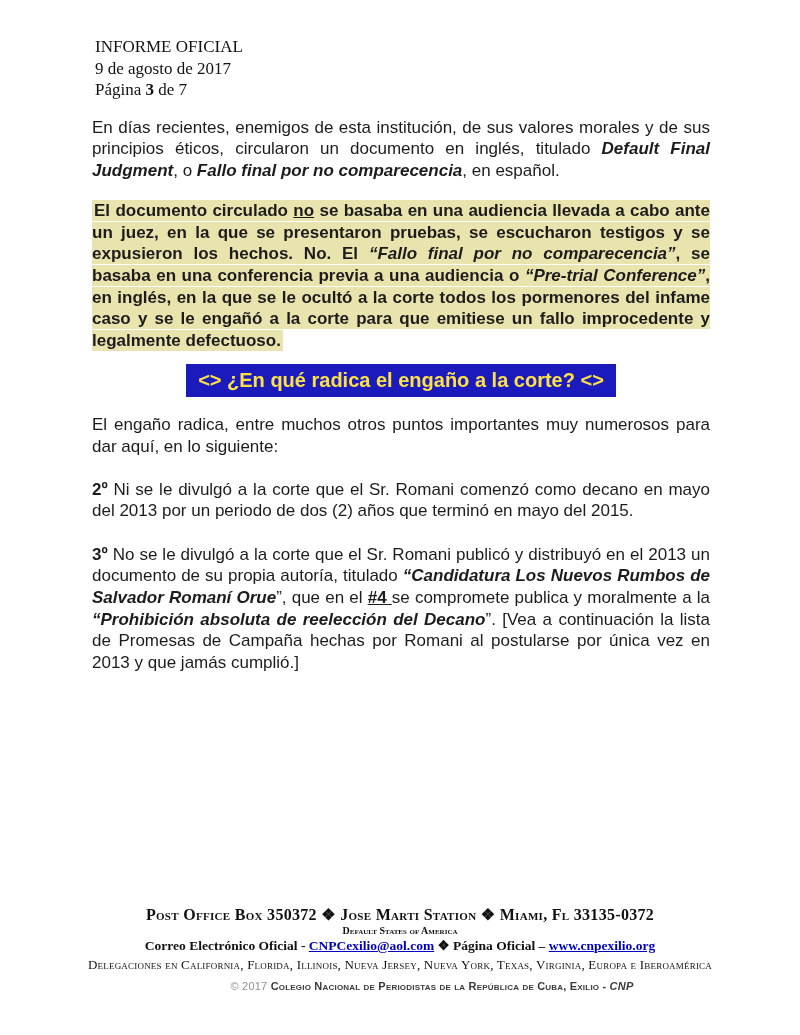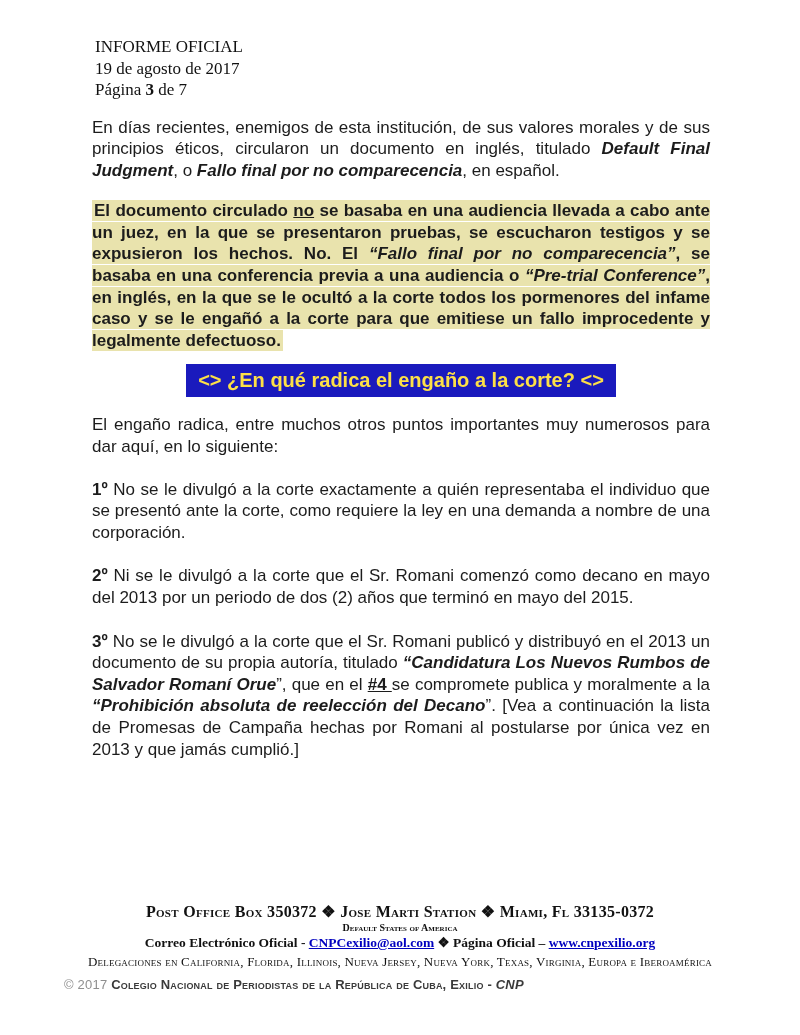--- a/index.html
+++ b/index.html
@@ -62,48 +62,47 @@
     text-align:center;
     font-family:"Liberation Serif", serif;
     color:#111;
   }
   .f1{font-size:16px;font-weight:700;font-variant:small-caps;letter-spacing:.3px;}
   .f2{font-size:10px;font-weight:700;font-variant:small-caps;margin-top:1px;}
   .f3{font-size:13.5px;font-weight:700;margin-top:1px;}
   .f4{font-size:13px;font-variant:small-caps;margin-top:3px;letter-spacing:.2px;}
   .f5{
     font-family:"Liberation Sans", sans-serif;
-    font-size:13px;font-weight:700;font-variant:small-caps;
-    text-align:left;padding-left:64px;margin-top:7px;
+    font-size:11px;font-weight:700;font-variant:small-caps;
+    text-align:center;padding-left:64px;margin-top:7px;
     color:#3a3a3a;letter-spacing:.2px;
   }
 </style>
 </head>
 <body>
 
 <div class="page">
 
   <header class="doc-header">
     <div>INFORME OFICIAL</div>
-    <div>19 de agosto de 2017</div>
+    <div>9 de agosto de 2017</div>
     <div><span>Página </span><span class="st-b">3</span><span> de 7</span></div>
   </header>
 
   <main>
     <p class="para mb-19"><span>En días recientes, enemigos de esta institución, de sus valores morales y de sus principios éticos, circularon un documento en inglés, titulado </span><span class="st-b st-i">Default Final Judgment</span><span>, o </span><span class="st-b st-i">Fallo final por no comparecencia</span><span>, en español.</span></p>
 
     <p class="para bold mb-13"><span class="hl"><span>El documento circulado </span><span class="st-u">no</span><span> se basaba en una audiencia llevada a cabo ante un juez, en la que se presentaron pruebas, se escucharon testigos y se expusieron los hechos. No. El </span><span class="st-i">“Fallo final por no comparecencia”</span><span>, se basaba en una conferencia previa a una audiencia o </span><span class="st-i">“Pre-trial Conference”</span><span>, en inglés, en la que se le ocultó a la corte todos los pormenores del infame caso y se le engañó a la corte para que emitiese un fallo improcedente y legalmente defectuoso.</span></span></p>
 
     <div class="banner-row">
       <div class="banner">&lt;&gt; ¿En qué radica el engaño a la corte? &lt;&gt;</div>
     </div>
 
     <p class="para"><span>El engaño radica, entre muchos otros puntos importantes muy numerosos para dar aquí, en lo siguiente:</span></p>
 
-    <p class="para mb-22"><span class="st-b">1º </span><span>No se le divulgó a la corte exactamente a quién representaba el individuo que se presentó ante la corte, como requiere la ley en una demanda a nombre de una corporación.</span></p>
 
     <p class="para mb-22"><span class="st-b">2º </span><span>Ni se le divulgó a la corte que el Sr. Romani comenzó como decano en mayo del 2013 por un periodo de dos (2) años que terminó en mayo del 2015.</span></p>
 
     <p class="para"><span class="st-b">3º </span><span>No se le divulgó a la corte que el Sr. Romani publicó y distribuyó en el 2013 un documento de su propia autoría, titulado </span><span class="st-b st-i">“Candidatura Los Nuevos Rumbos de Salvador Romaní Orue</span><span>”, que en el </span><span class="st-b st-u">#4 </span><span>se compromete publica y moralmente a la </span><span class="st-b st-i">“Prohibición absoluta de reelección del Decano</span><span>”. [Vea a continuación la lista de Promesas de Campaña hechas por Romani al postularse por única vez en 2013 y que jamás cumplió.]</span></p>
   </main>
 
   <footer class="doc-footer">
     <div class="f1">Post Office Box 350372 ❖ Jose Marti Station ❖ Miami, Fl 33135-0372</div>
     <div class="f2">Default States of America</div>
     <div class="f3"><span>Correo Electrónico Oficial - </span><span class="st-link">CNPCexilio@aol.com</span><span> ❖ Página Oficial – </span><span class="st-link">www.cnpexilio.org</span></div>

